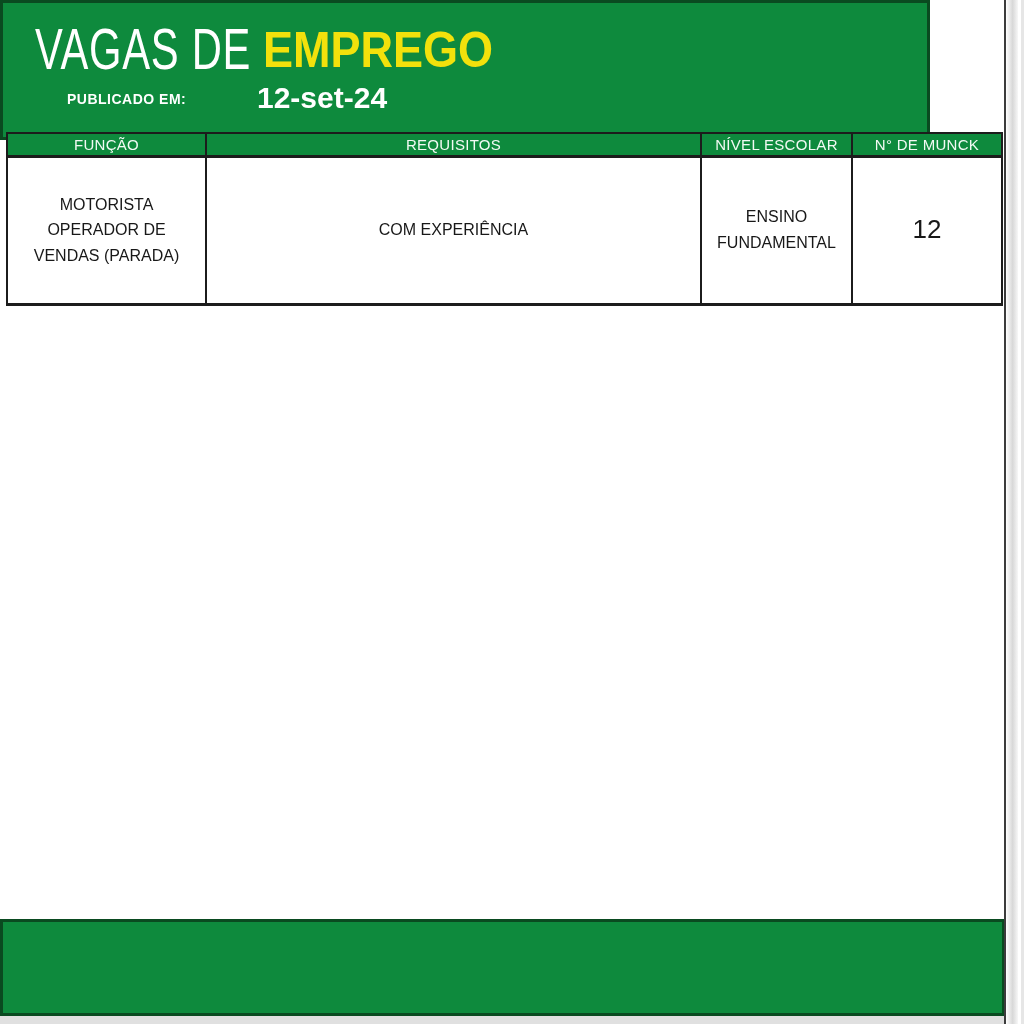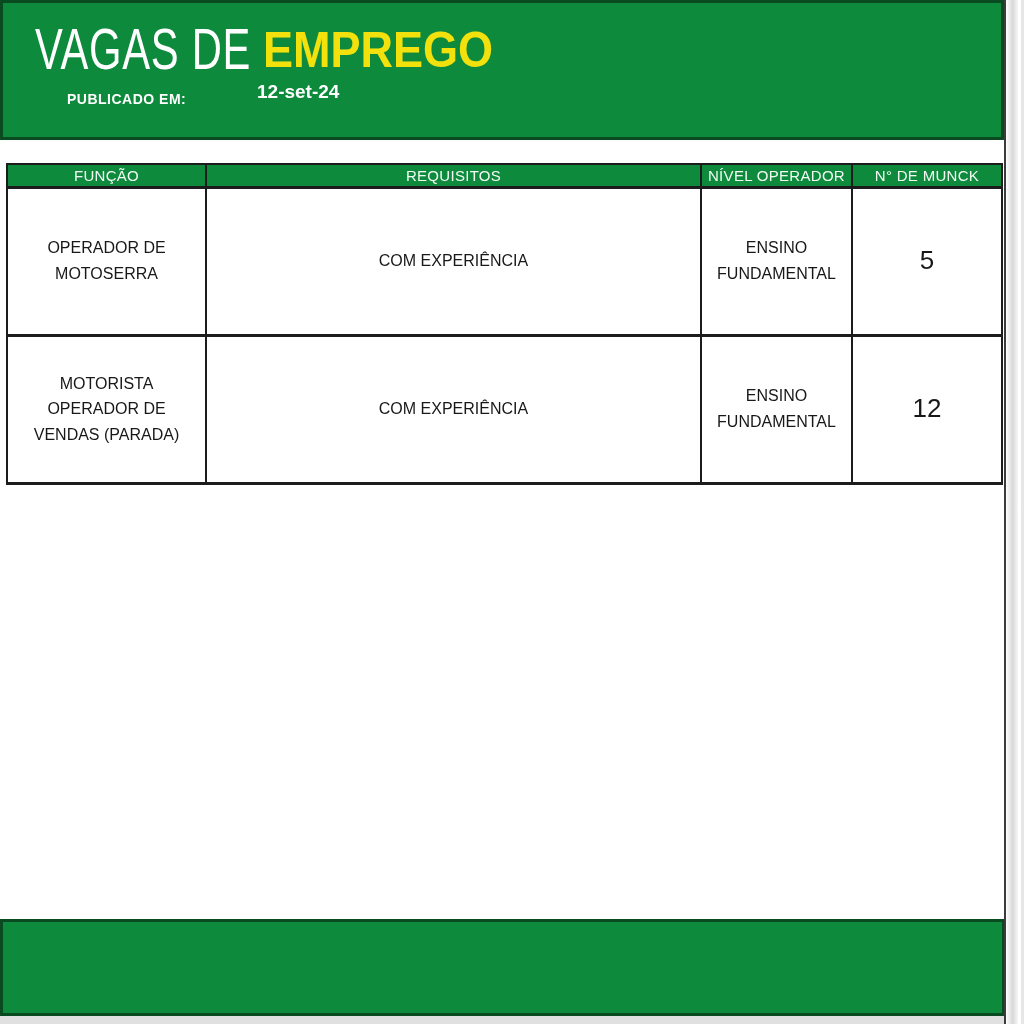--- a/index.html
+++ b/index.html
@@ -7,33 +7,33 @@
     --green-border:#0a4a20;
     --yellow:#f2e10c;
     --table-border:#1c1c1c;
   }
   *{margin:0;padding:0;box-sizing:border-box;}
   html,body{width:1024px;height:1024px;overflow:hidden;background:#ffffff;
     font-family:"Liberation Sans", sans-serif;}
   .abs{position:absolute;}
 
   
-  .banner{left:0;top:0;width:1004px;height:140px;background:var(--green);
+  .banner{left:0;top:0;width:930px;height:140px;background:var(--green);
     border:3px solid var(--green-border);}
   .banner-title{left:32px;top:12px;font-size:58px;font-weight:400;color:#ffffff;
     letter-spacing:1px;transform:scaleX(.72);transform-origin:left top;white-space:nowrap;}
   .banner-highlight{left:260px;top:18px;font-size:50px;font-weight:700;color:var(--yellow);
     transform:scaleX(.9);transform-origin:left top;white-space:nowrap;}
   .published-label{left:64px;top:88px;font-size:14px;font-weight:700;color:#ffffff;
     letter-spacing:.5px;white-space:nowrap;text-align:right;}
-  .published-date{left:254px;top:78px;font-size:19px;font-weight:700;color:#ffffff;
+  .published-date{left:254px;top:78px;font-size:30px;font-weight:700;color:#ffffff;
     white-space:nowrap;}
 
   
-  .tbl-wrap{left:6px;top:163px;width:860px;}
+  .tbl-wrap{left:6px;top:132px;width:860px;}
   table{border-collapse:collapse;table-layout:fixed;width:995px;}
   col.c1{width:199px;} col.c2{width:495px;} col.c3{width:151px;} col.c4{width:150px;}
   th{background:var(--green);color:#f2faf4;font-size:15px;font-weight:400;
     height:23px;border:2px solid var(--table-border);letter-spacing:.3px;}
   td{border:2px solid var(--table-border);border-top-width:3px;border-bottom-width:3px;
     height:148px;text-align:center;vertical-align:middle;color:#181818;
     font-size:16px;line-height:1.6;padding:0 8px;}
   td.funcao, td.nivel{white-space:pre-line;}
   td.vagas{font-size:26px;}
 
@@ -64,34 +64,27 @@
     <colgroup>
         <col class="c1">
         <col class="c2">
         <col class="c3">
         <col class="c4">
       </colgroup>
     <thead>
       <tr>
         <th>FUNÇÃO</th>
         <th>REQUISITOS</th>
-        <th>NÍVEL OPERADOR</th>
+        <th>NÍVEL ESCOLAR</th>
         <th>N° DE MUNCK</th>
       </tr>
     </thead>
     <tbody>
 
 
-        <tr>
-          <td class="funcao">OPERADOR DE MOTOSERRA</td>
-          <td class="requisitos">COM EXPERIÊNCIA</td>
-          <td class="nivel">ENSINO
-FUNDAMENTAL</td>
-          <td class="vagas">5</td>
-        </tr>
 
 
         <tr>
           <td class="funcao">MOTORISTA OPERADOR DE
 VENDAS (PARADA)</td>
           <td class="requisitos">COM EXPERIÊNCIA</td>
           <td class="nivel">ENSINO
 FUNDAMENTAL</td>
           <td class="vagas">12</td>
         </tr>

